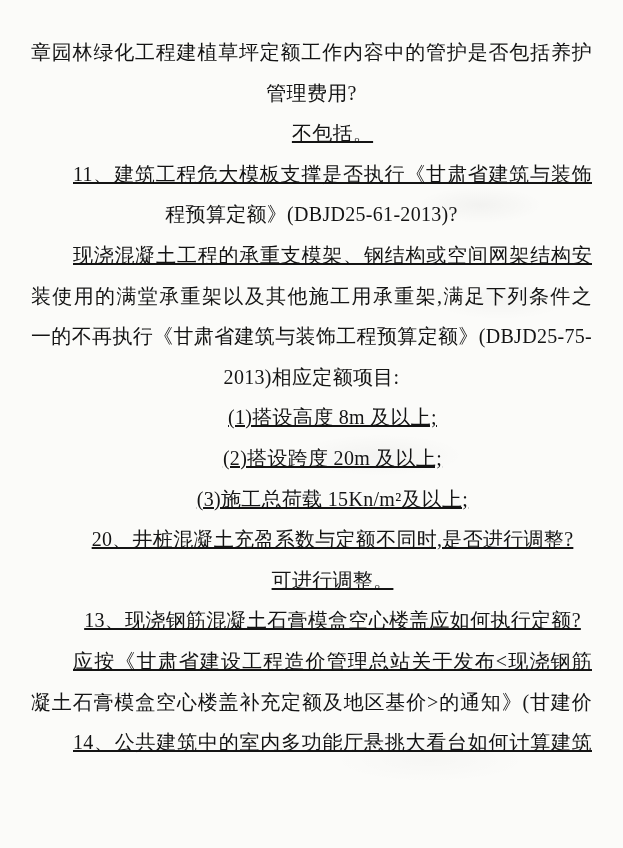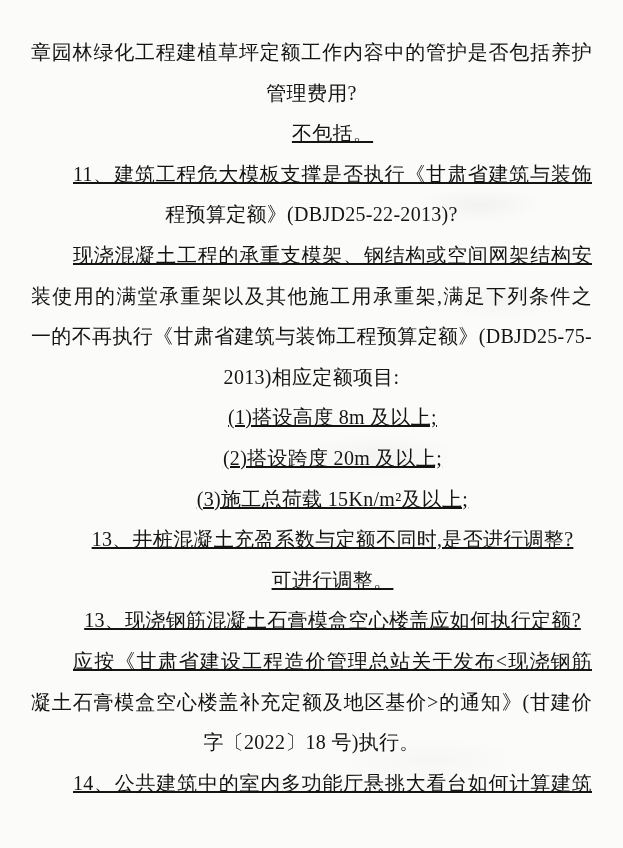--- a/index.html
+++ b/index.html
@@ -50,29 +50,28 @@
 </style>
 </head>
 <body style="background: rgb(251, 251, 249);">
 
 <div class="page" style="color: rgb(20, 20, 20);">
   <div class="content">
     <div class="line full">章园林绿化工程建植草坪定额工作内容中的管护是否包括养护</div>
     <div class="line">管理费用?</div>
     <div class="line indent">不包括。</div>
     <div class="line indent full">11、建筑工程危大模板支撑是否执行《甘肃省建筑与装饰工</div>
-    <div class="line">程预算定额》(DBJD25-22-2013)?</div>
+    <div class="line">程预算定额》(DBJD25-61-2013)?</div>
     <div class="line indent full">现浇混凝土工程的承重支模架、钢结构或空间网架结构安</div>
     <div class="line full">装使用的满堂承重架以及其他施工用承重架,满足下列条件之</div>
     <div class="line full">一的不再执行《甘肃省建筑与装饰工程预算定额》(DBJD25-75-</div>
     <div class="line">2013)相应定额项目:</div>
     <div class="line indent">(1)搭设高度 8m 及以上;</div>
     <div class="line indent">(2)搭设跨度 20m 及以上;</div>
     <div class="line indent">(3)施工总荷载 15Kn/m²及以上;</div>
-    <div class="line indent">13、井桩混凝土充盈系数与定额不同时,是否进行调整?</div>
+    <div class="line indent">20、井桩混凝土充盈系数与定额不同时,是否进行调整?</div>
     <div class="line indent">可进行调整。</div>
     <div class="line indent">13、现浇钢筋混凝土石膏模盒空心楼盖应如何执行定额?</div>
     <div class="line indent full">应按《甘肃省建设工程造价管理总站关于发布&lt;现浇钢筋混</div>
     <div class="line full">凝土石膏模盒空心楼盖补充定额及地区基价&gt;的通知》(甘建价</div>
-    <div class="line">字〔2022〕18 号)执行。</div>
     <div class="line indent full">14、公共建筑中的室内多功能厅悬挑大看台如何计算建筑</div>
   </div>
 </div>
 
 </body></html>

